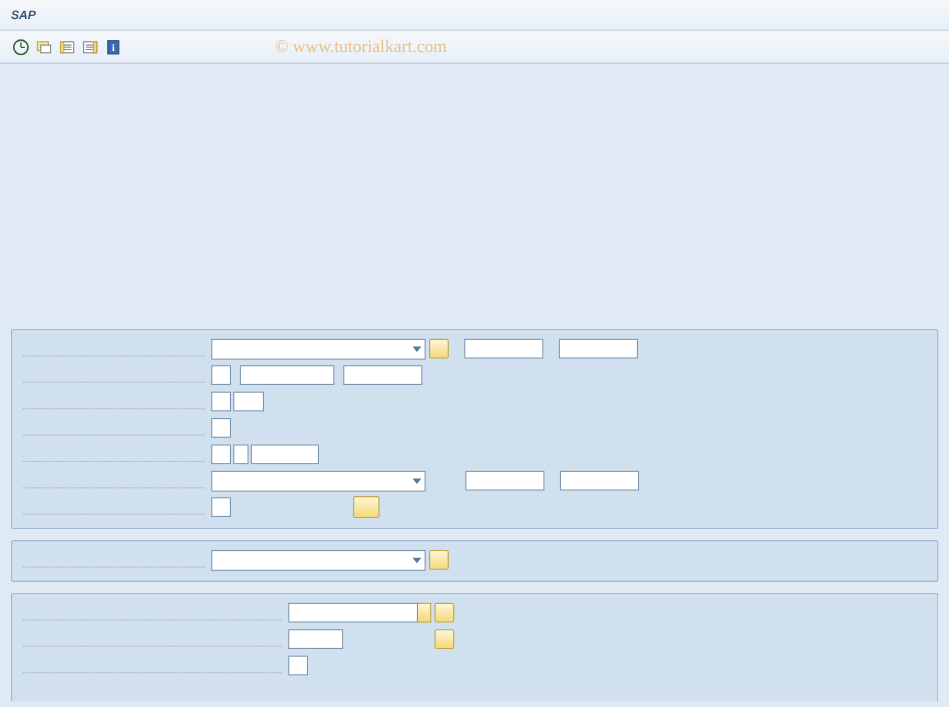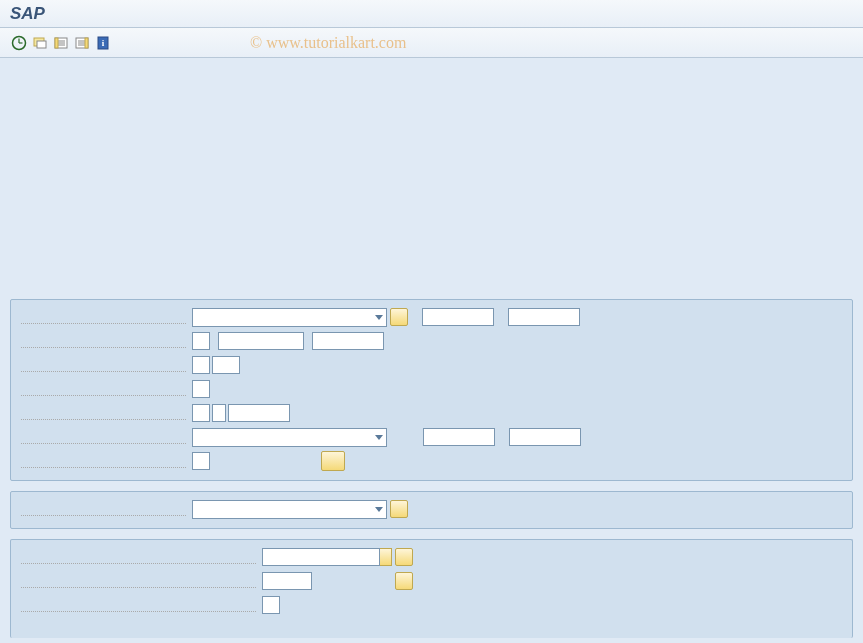--- a/index.html
+++ b/index.html
@@ -20,21 +20,21 @@
       background: linear-gradient(to bottom, #f5f8fb 0%, #e8eff7 100%);
       border-bottom: 1px solid #b8c8d8;
       padding: 4px 10px;
       height: 28px;
       display: flex;
       align-items: center;
     }
     .title-bar-text {
       font-weight: bold;
       font-style: italic;
-      font-size: 17px;
+      font-size: 11px;
       color: #3a5578;
     }
     .toolbar {
       background: linear-gradient(to bottom, #f5f8fb 0%, #e8eff7 100%);
       border-bottom: 1px solid #b8c8d8;
       padding: 4px 10px;
       height: 30px;
       display: flex;
       align-items: center;
       gap: 3px;

